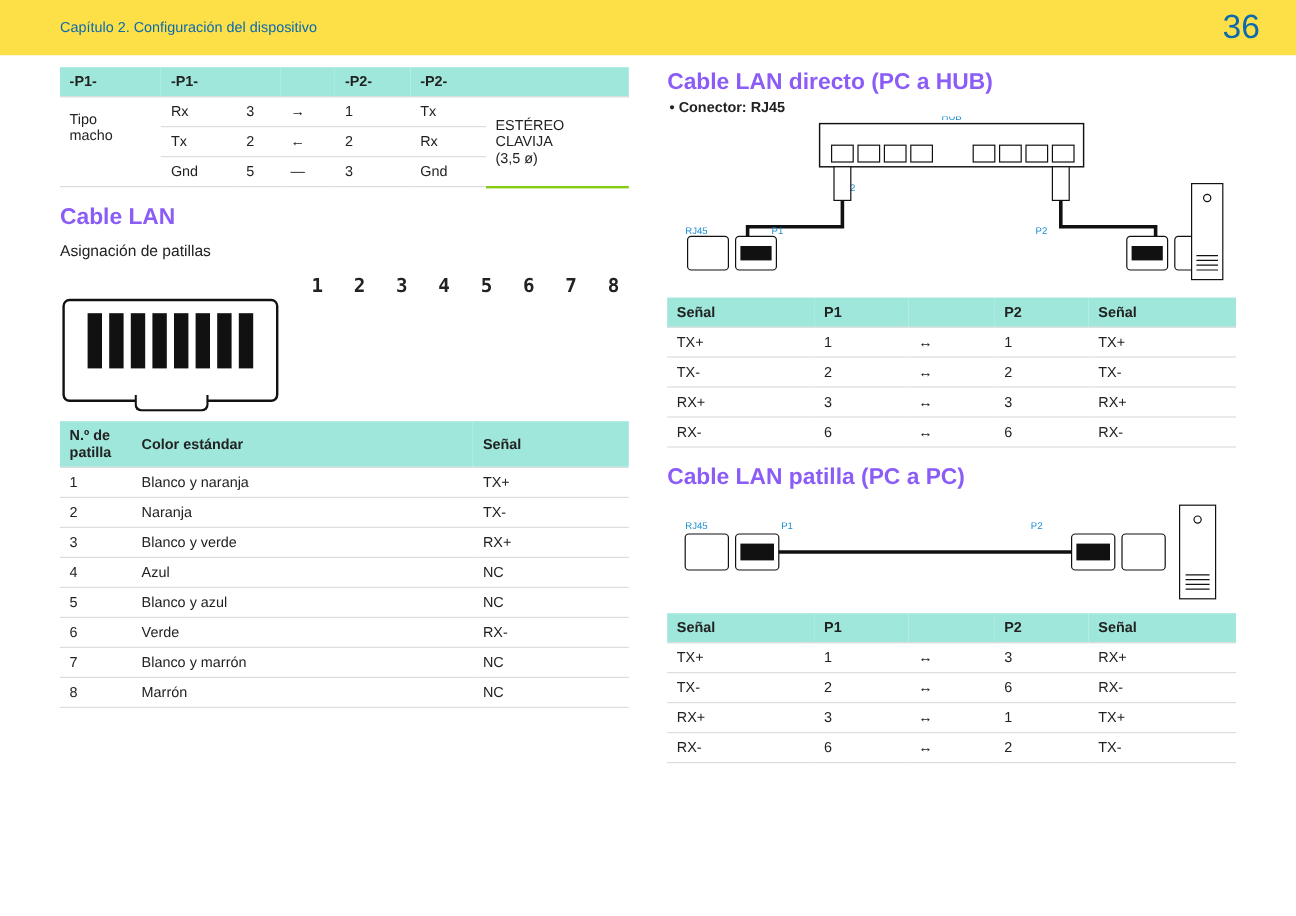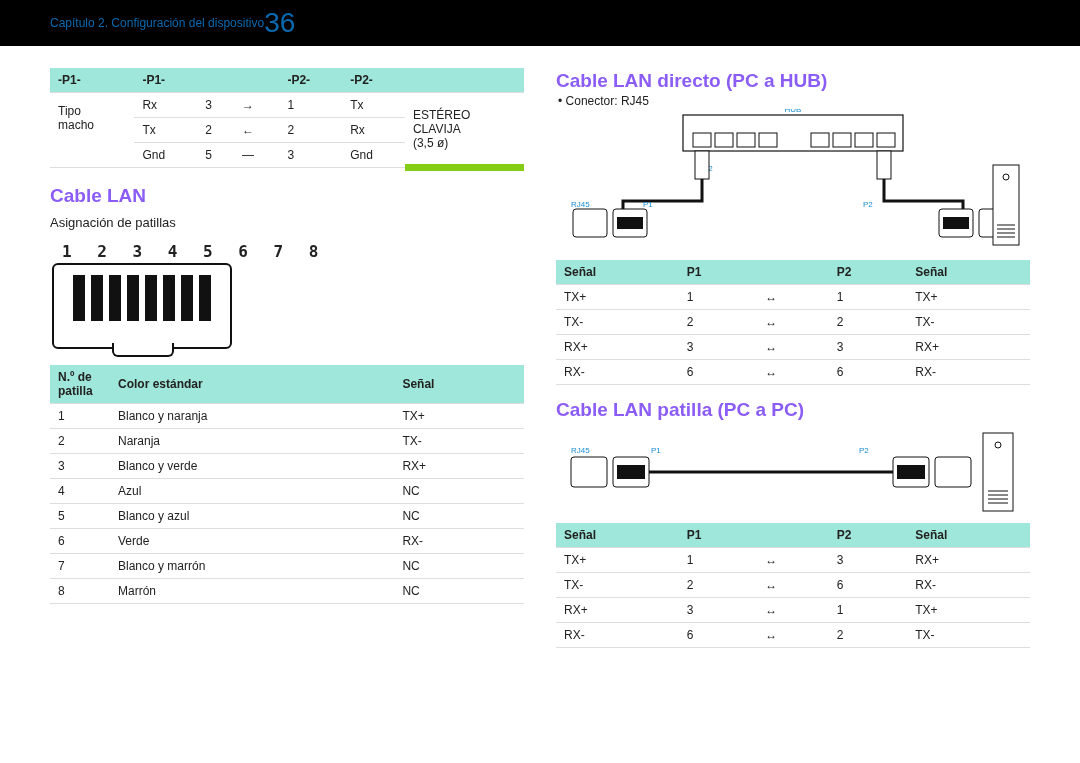--- a/index.html
+++ b/index.html
@@ -6,63 +6,65 @@
   body {
     font-family: Arial, Helvetica, sans-serif;
     width: 1080px;
     height: 763px;
     background: #fff;
     position: relative;
     font-size: 12px;
     color: #222;
   }
   .header-bar {
-    background: #000000;
+    background: #fde047;
     height: 46px;
     width: 100%;
     position: relative;
     display: flex;
     align-items: center;
     padding: 0 30px 0 50px;
+    justify-content: space-between;
   }
   .chapter-title { color: #0b69b0; font-size: 12px; }
   .page-number { color: #0b69b0; font-size: 28px; font-weight: 400; }
   .content {
     display: flex;
-    padding: 20px 50px 20px 50px;
+    padding: 8px 50px 20px 50px;
     gap: 32px;
   }
   .col { flex: 1; }
   .section-title { color: #8b5cf6; font-size: 19px; font-weight: 600; margin-top: 4px; }
   .sub-title { color: #222; font-weight: 400; font-size: 13px; margin-top: 8px; }
   table { border-collapse: collapse; width: 100%; margin-top: 2px; }
   th, td { text-align: left; padding: 5px 8px; font-size: 12px; border-bottom: 1px solid #ddd; }
   th { background: #9fe7da; font-weight: 700; }
   .small-gap { height: 10px; }
   .pin-diagram {
     margin: 12px 0 16px 2px;
+    text-align: right;
   }
   .pin-numbers { font-family: monospace; font-size: 16px; letter-spacing: 8px; padding-left: 10px; margin-bottom: 2px; font-weight: 700;}
   .rj45-box {
     border: 2px solid #111;
     width: 180px; height: 86px;
     border-radius: 6px;
     position: relative;
     display:flex; align-items:flex-start; justify-content:center;
     padding-top:10px;
   }
   .rj45-pins { display:flex; gap:6px; }
   .rj45-pin { width:12px; height:46px; background:#111; }
   .rj45-notch {
     position:absolute; bottom:-10px; left:58px;
     width:62px; height:14px; background:#fff;
     border:2px solid #111; border-top:none;
     border-radius:0 0 6px 6px;
   }
-  .bullet { margin: 2px 0 0 2px; font-size:12px; }
+  .bullet { margin: 2px 0 0 2px; font-size:12px;font-weight:bold; }
   .diagram-box {
     width:100%; height:140px;
     display:flex; align-items:center; justify-content:center;
     margin:6px 0 6px 0;
   }
   svg { display:block; }
 </style>
 </head>
 <body>
 
@@ -87,21 +89,21 @@
       <tr>
         <td rowspan="2" style="border-bottom:none">
           <span>Tipo</span><br>
           <span>macho</span>
         </td>
         <td>Rx</td>
         <td>3</td>
         <td>→</td>
         <td>1</td>
         <td>Tx</td>
-        <td rowspan="3" style="border-bottom:7px solid #84cc16">
+        <td rowspan="3" style="border-bottom:2px solid #84cc16">
           <span>ESTÉREO</span><br>
           <span>CLAVIJA</span><br>
           <span>(3,5 ø)</span>
         </td>
       </tr>
       <tr>
         <td>Tx</td>
         <td>2</td>
         <td>←</td>
         <td>2</td>

